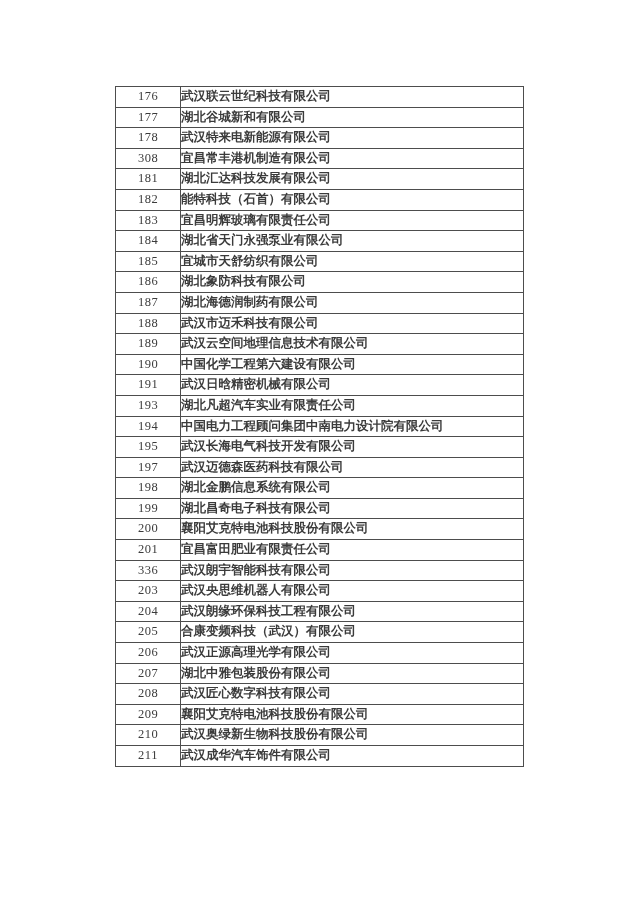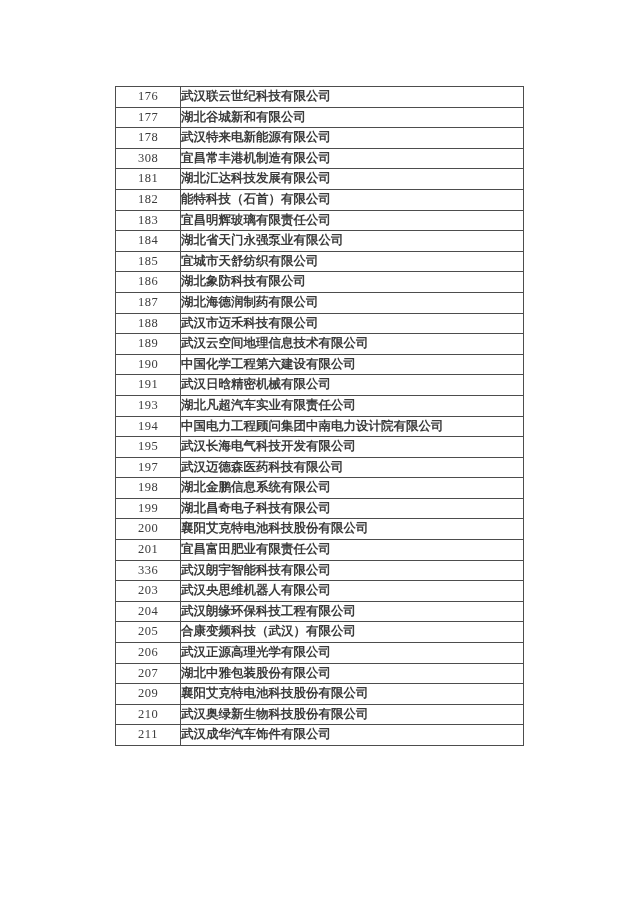--- a/index.html
+++ b/index.html
@@ -167,20 +167,24 @@
         </tr>
         <tr>
           <td class="num-cell">206</td>
           <td class="name-cell">武汉正源高理光学有限公司</td>
         </tr>
         <tr>
           <td class="num-cell">207</td>
           <td class="name-cell">湖北中雅包装股份有限公司</td>
         </tr>
         <tr>
+          <td class="num-cell">208</td>
+          <td class="name-cell">武汉匠心数字科技有限公司</td>
+        </tr>
+        <tr>
           <td class="num-cell">209</td>
           <td class="name-cell">襄阳艾克特电池科技股份有限公司</td>
         </tr>
         <tr>
           <td class="num-cell">210</td>
           <td class="name-cell">武汉奥绿新生物科技股份有限公司</td>
         </tr>
         <tr>
           <td class="num-cell">211</td>
           <td class="name-cell">武汉成华汽车饰件有限公司</td>

